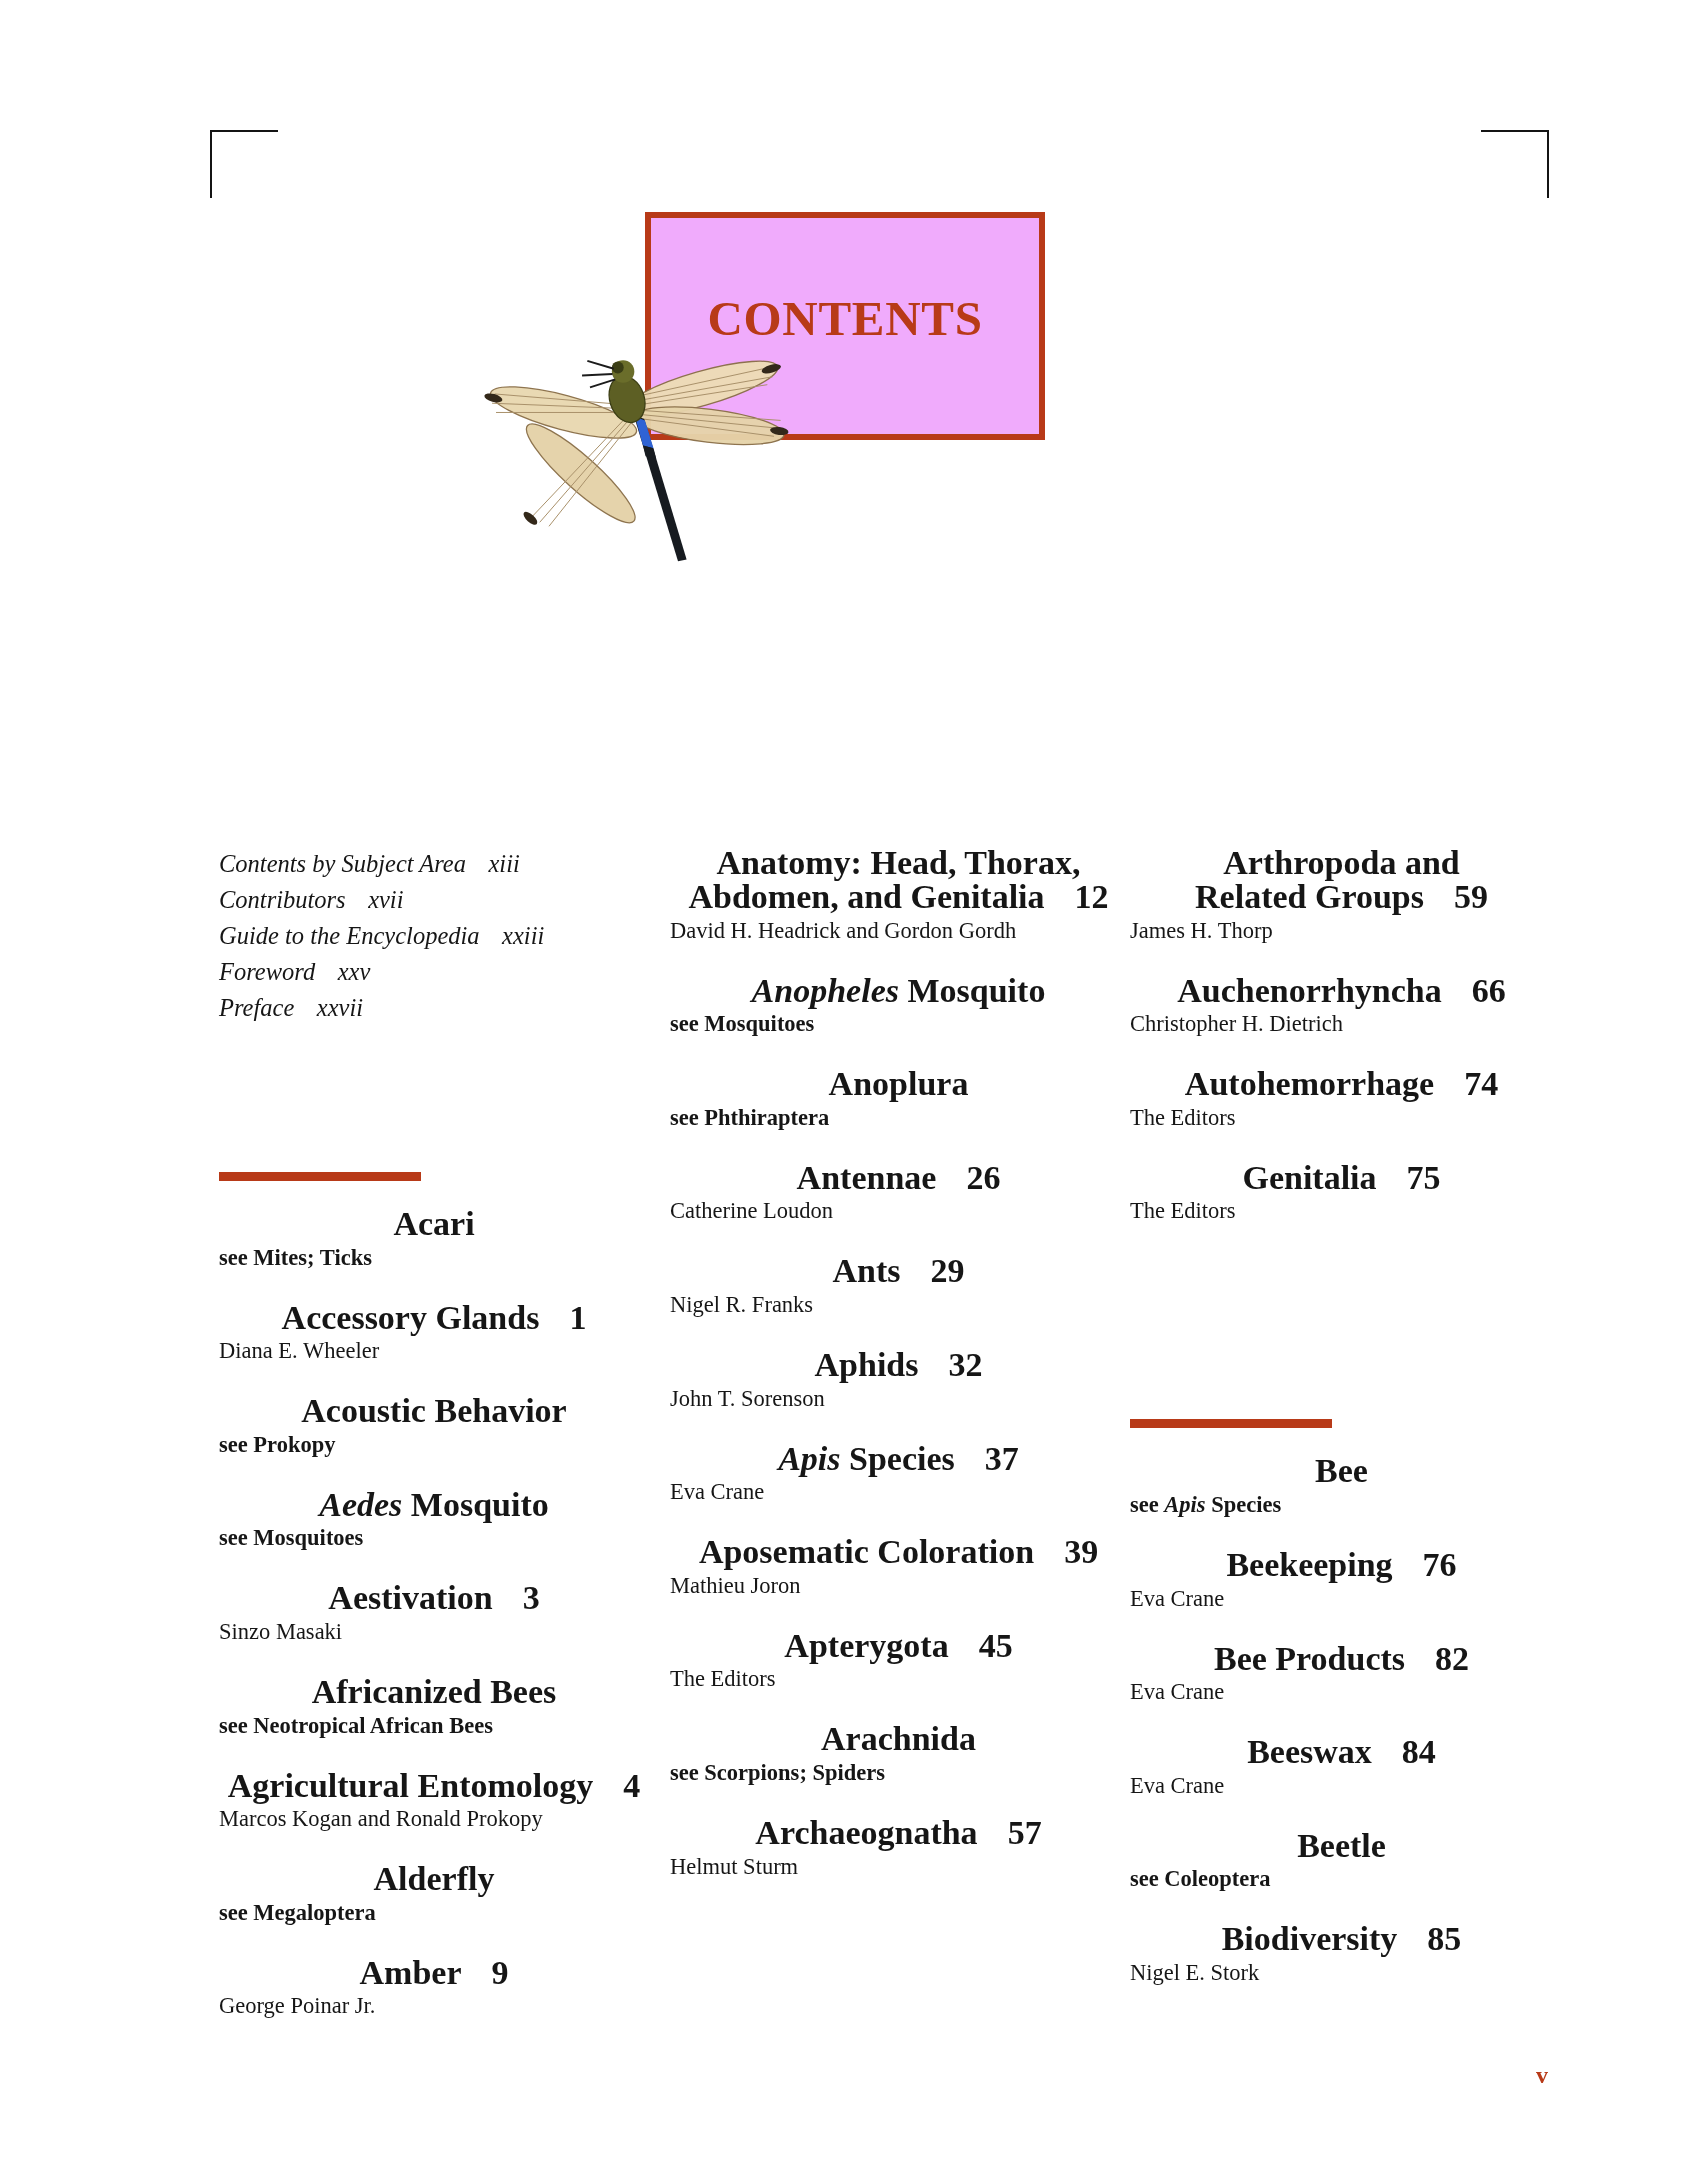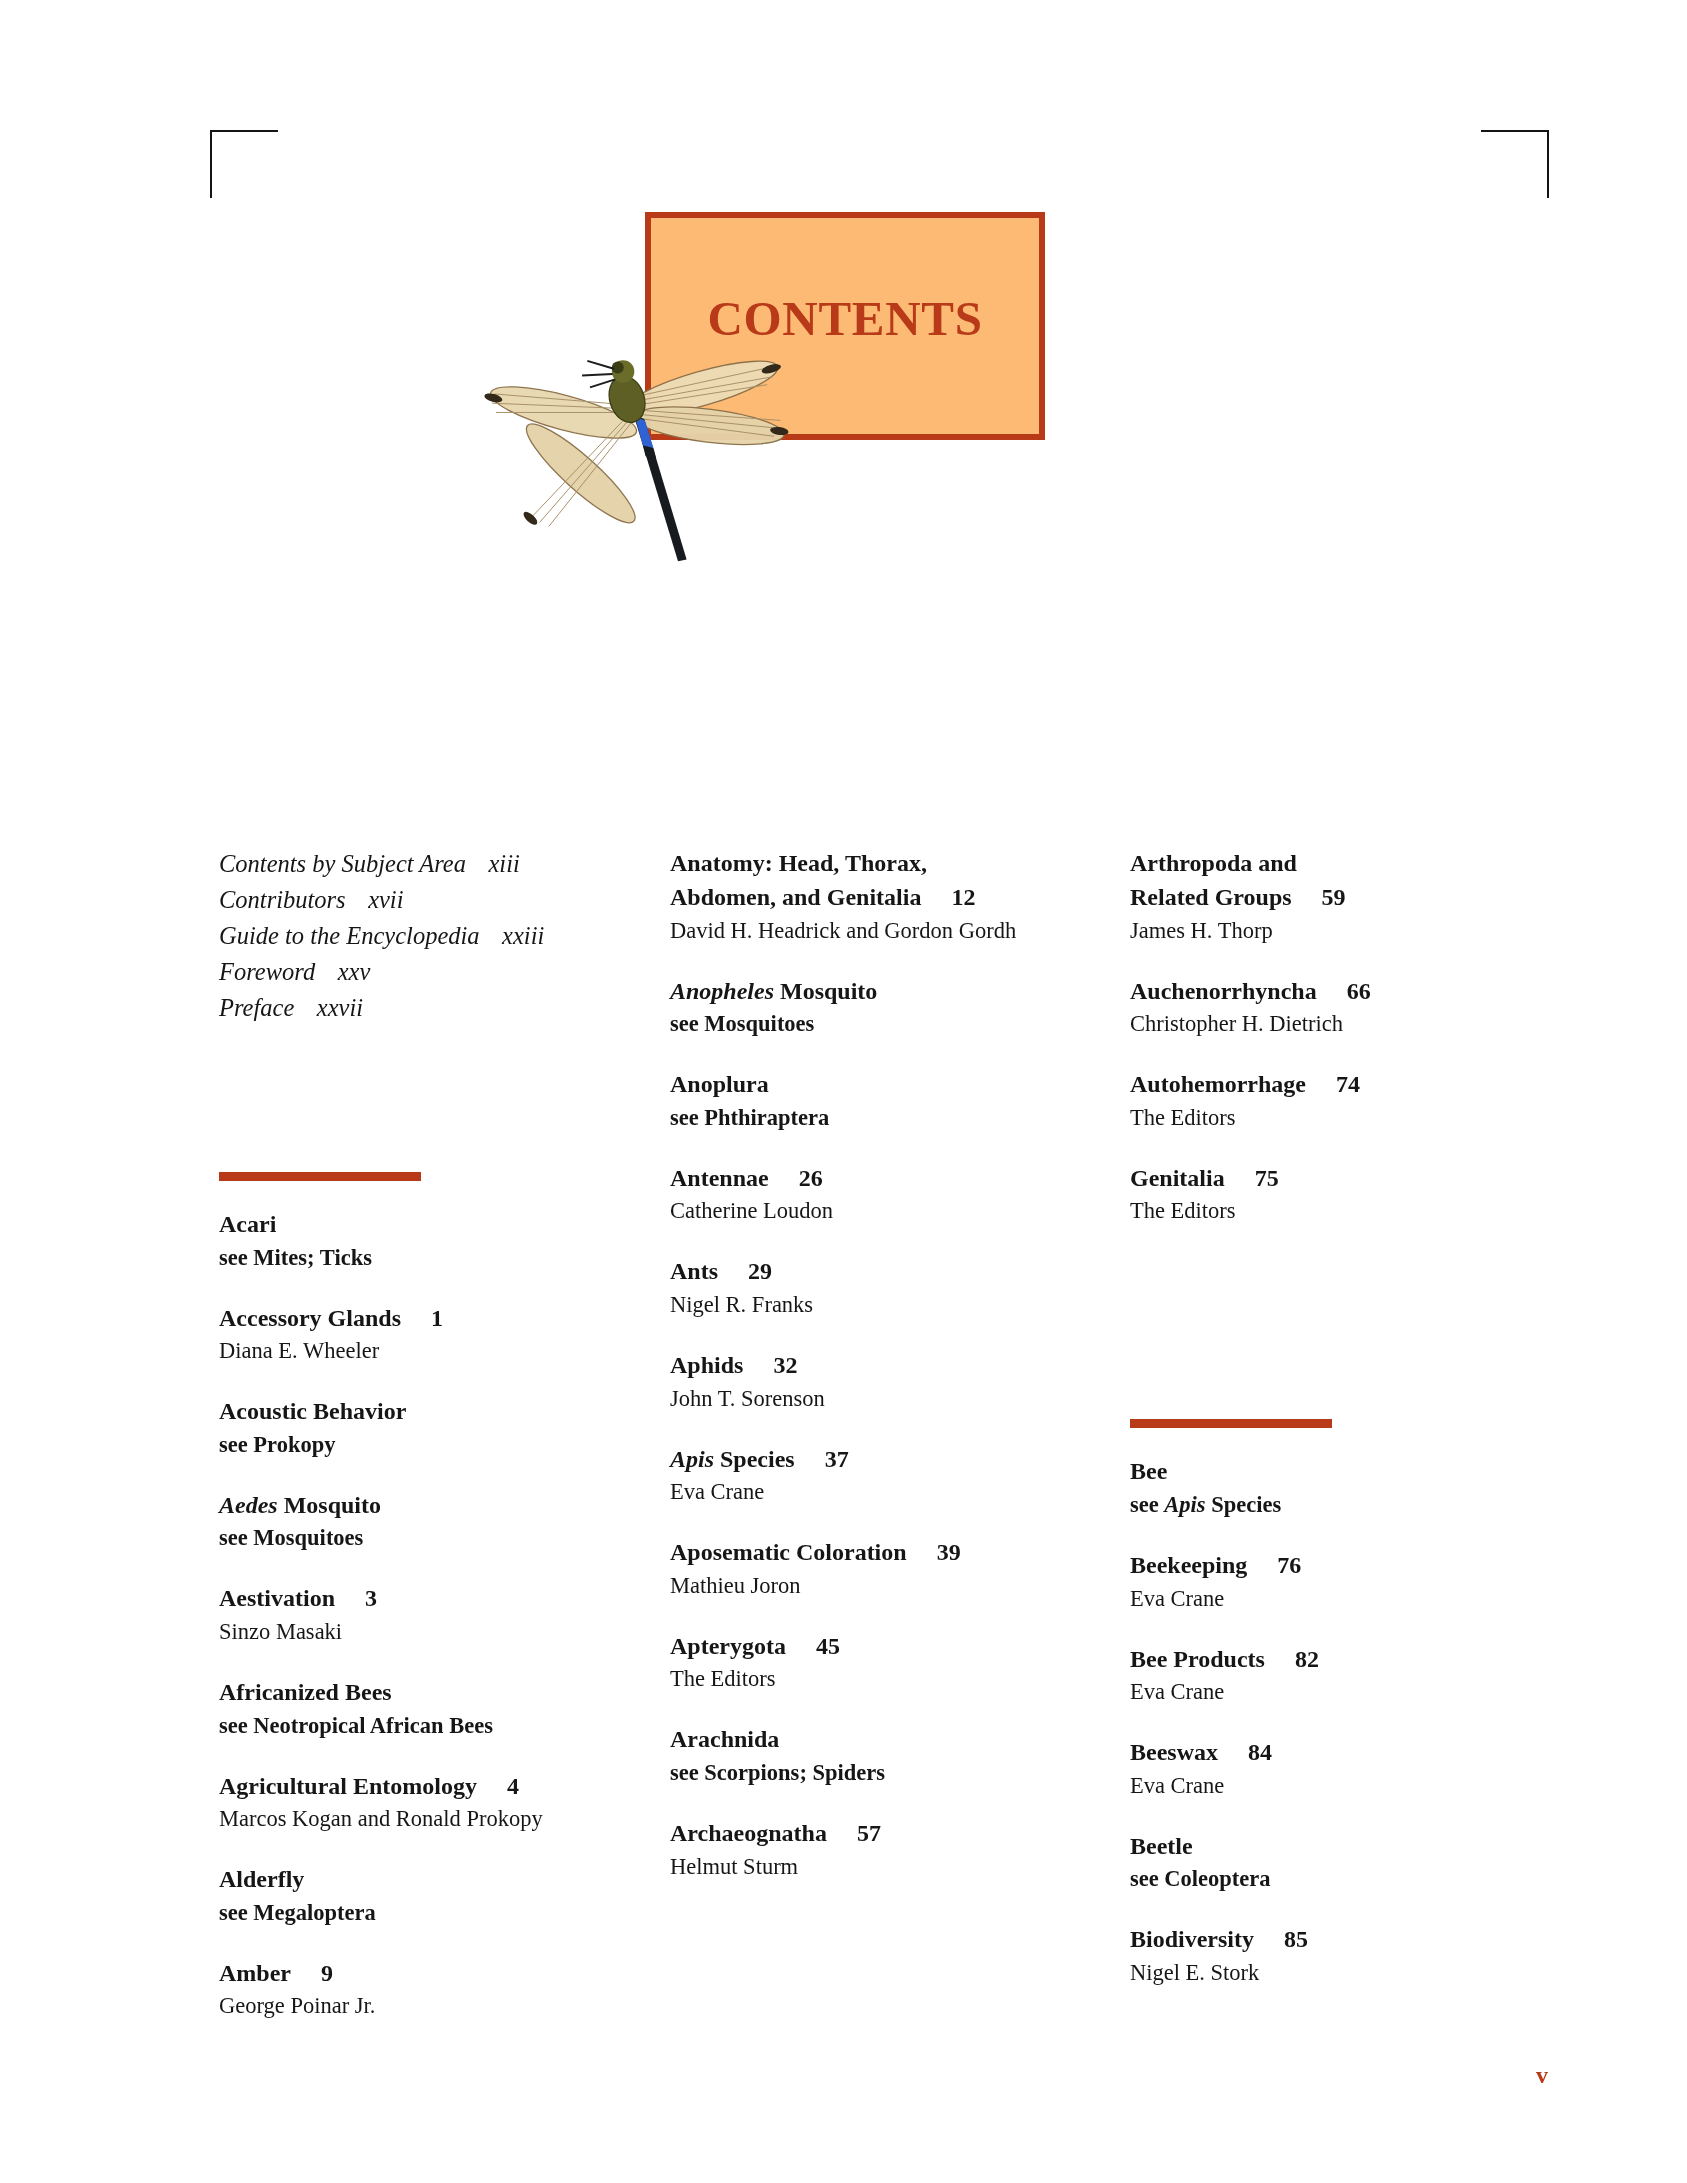--- a/index.html
+++ b/index.html
@@ -7,39 +7,39 @@
     width:1687px;height:2183px;position:relative;background:#ffffff;
     font-family:"Liberation Serif", serif;color:#161616;overflow:hidden;
   }
   
   .crop{position:absolute;width:66px;height:66px;}
   .crop.tl{left:210px;top:130px;border-left:2px solid #141414;border-top:2px solid #141414;}
   .crop.tr{left:1481px;top:130px;border-right:2px solid #141414;border-top:2px solid #141414;}
   
   .contents-box{
     position:absolute;left:645px;top:212px;width:400px;height:228px;box-sizing:border-box;
-    background:#fdba74;border:6px solid #b83a18;
+    background:#f0abfc;border:6px solid #b83a18;
     display:flex;align-items:center;justify-content:center;padding-bottom:14.6px;
   }
   .contents-title{
     font-size:49px;font-weight:bold;color:#b83a18;letter-spacing:0.7px;line-height:1;
   }
   .dragonfly{position:absolute;left:476px;top:341px;width:318px;height:225px;}
   
   .col{position:absolute;top:846px;}
   .col-a{left:219px;width:430px;}
   .col-b{left:670px;width:457px;}
   .col-c{left:1130px;width:423px;}
   .fm-line{font-style:italic;font-size:24.5px;line-height:36px;white-space:nowrap;}
   .fm-num{margin-left:22.5px;}
   .spacer-sm{height:146px;}
   .spacer-lg{height:165px;}
   .rule{width:202px;height:8.6px;background:#b83a18;margin-bottom:26.5px;}
   .entry{margin-bottom:29px;}
-  .entry-title{font-weight:bold;font-size:24px;line-height:34px;}
+  .entry-title{font-weight:bold;font-size:34px;line-height:34px;text-align:center;}
   .pg{margin-left:30px;}
   .entry-sub{font-size:22.5px;line-height:28px;margin-top:2.6px;}
   .sub-see{font-weight:bold;}
   .sub-author{font-weight:normal;}
   .it{font-style:italic;}
   .folio{
     position:absolute;left:1536px;top:2062px;color:#b83a18;
     font-weight:bold;font-size:24px;
   }
 </style>

